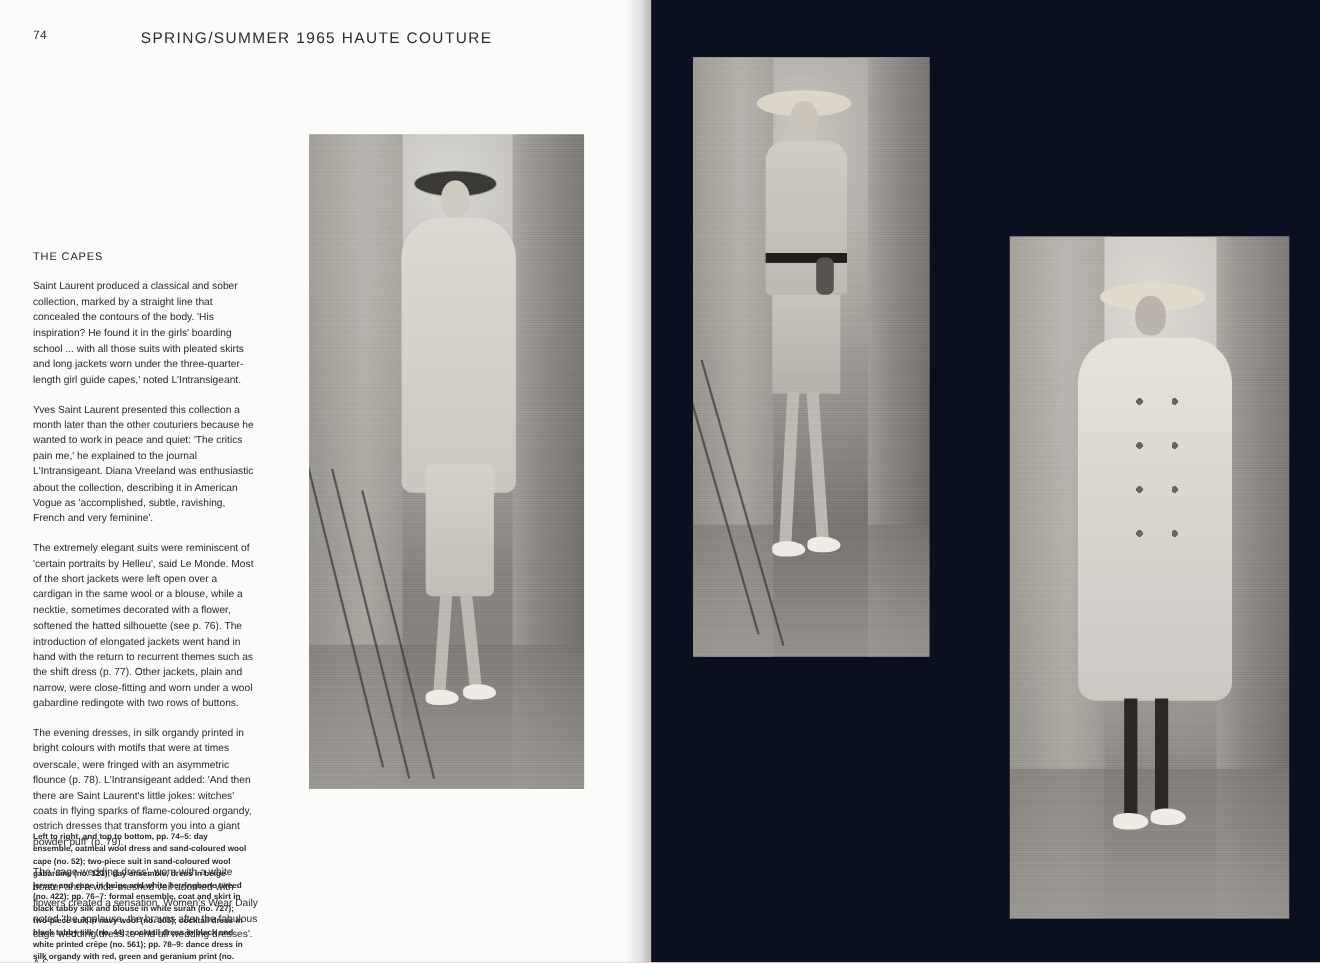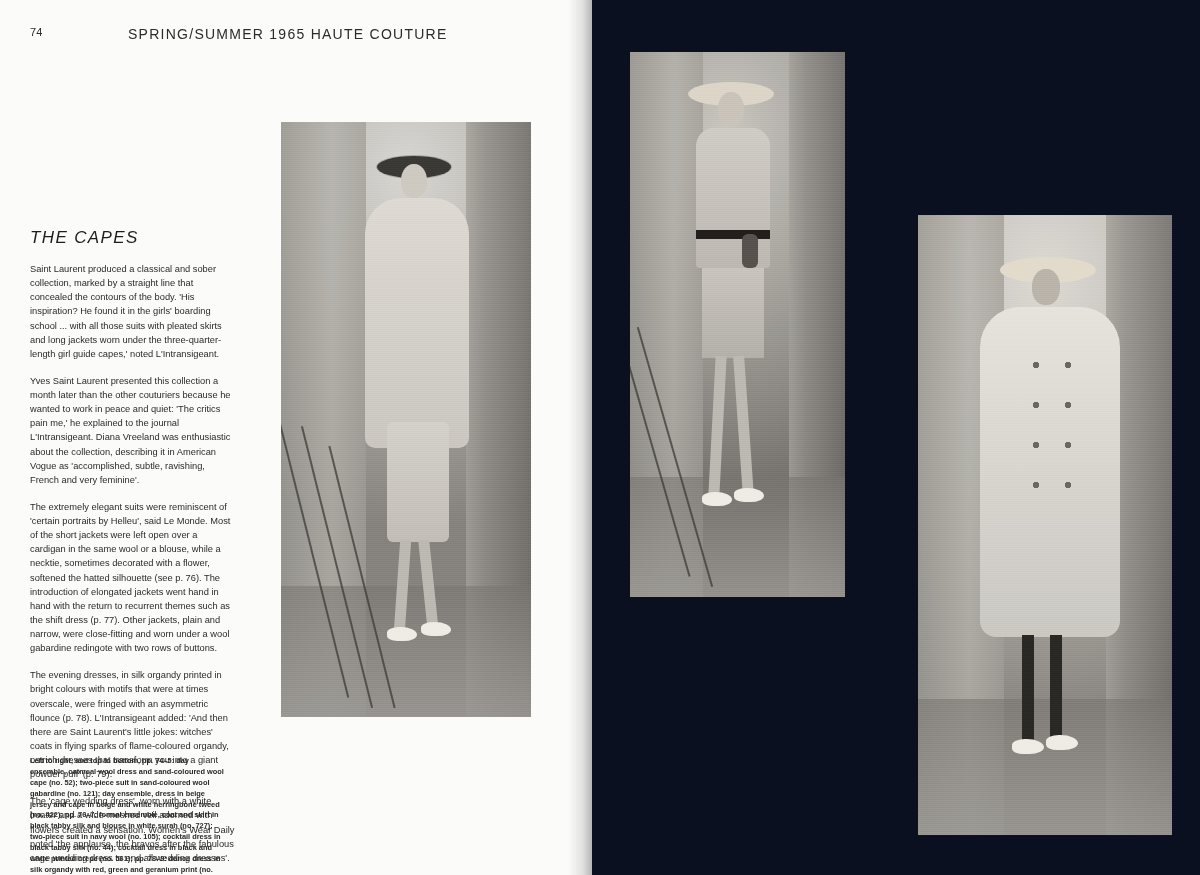--- a/index.html
+++ b/index.html
@@ -48,25 +48,24 @@
 
   
   .article {
     position: absolute;
     left: 30px;
     top: 228px;
     width: 205px;
   }
   .article h1 {
     margin: 0 0 14px 0;
-    font-size: 17px;
+    font-size: 10px;
     font-weight: 400;
     letter-spacing: 0.08em;
     color: #1d1d1d;
-    font-style: italic;
   }
   .article p {
     margin: 0 0 13px 0;
     font-size: 9.3px;
     line-height: 1.52;
     color: #2a2a2a;
     text-align: left;
   }
   .sig {
     margin-top: 14px;

